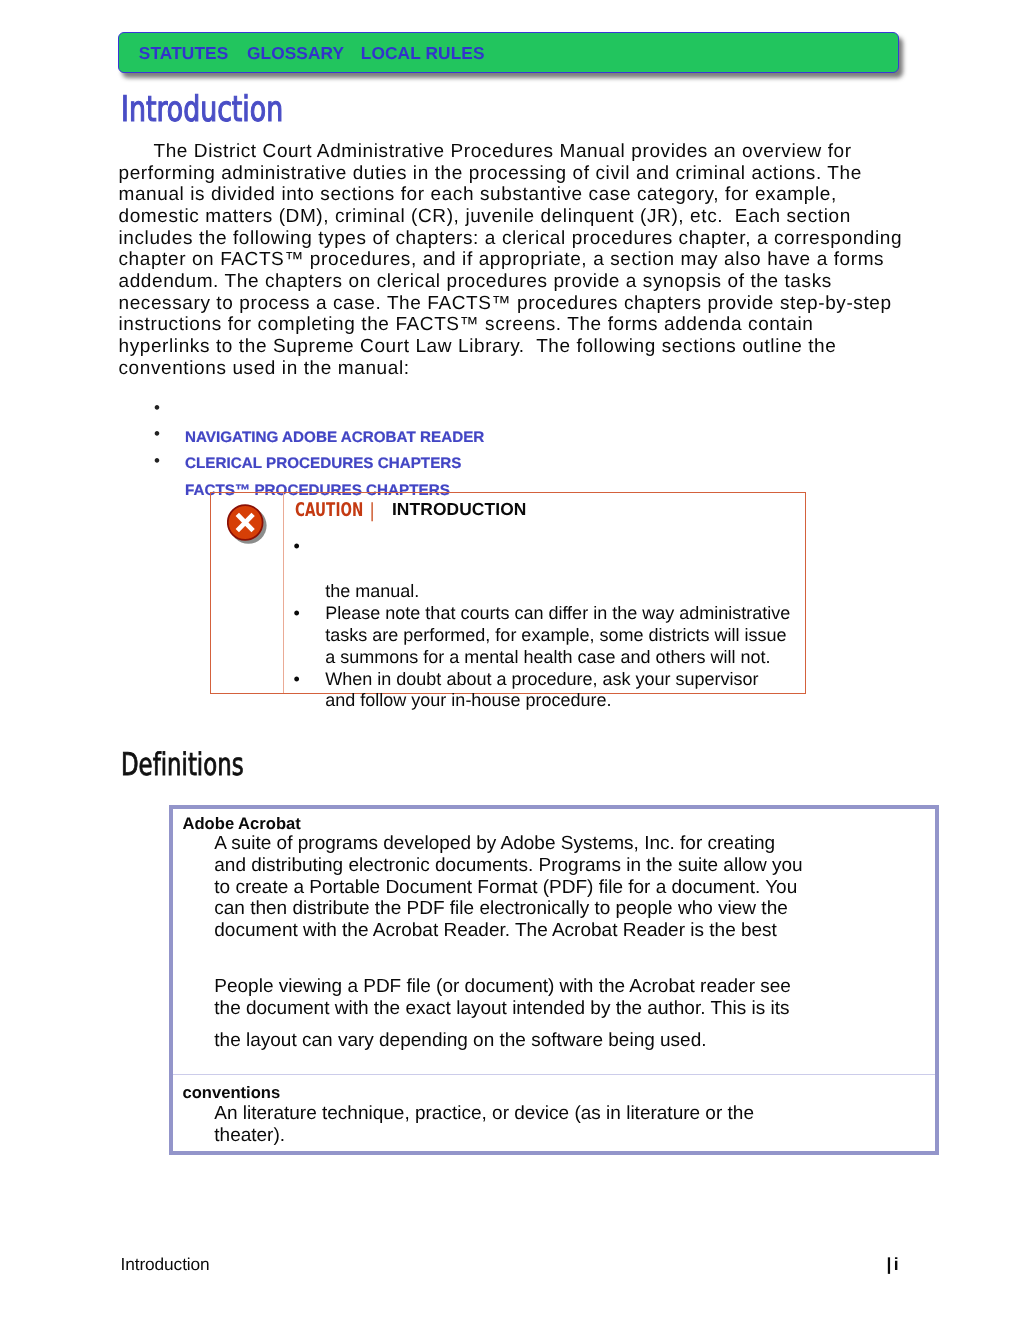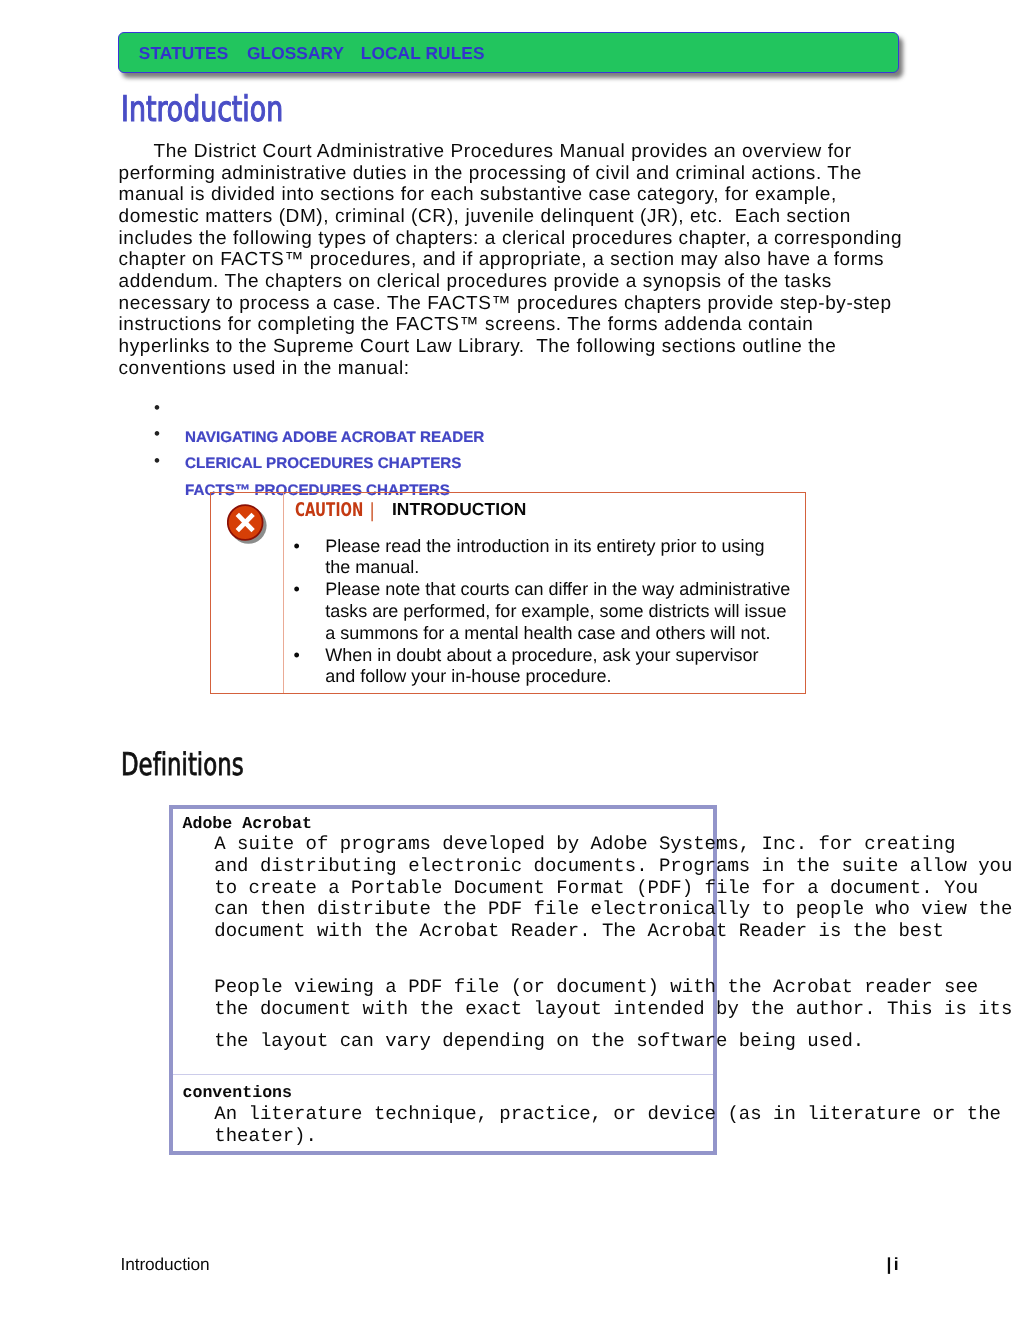--- a/index.html
+++ b/index.html
@@ -49,22 +49,22 @@
                  position:relative;top:1.2px;width:68px;}
   .caution .sep{color:#d4704a;font-size:20.5px;position:relative;top:1.5px;left:-4.3px;}
   .caution .subj{font-weight:bold;font-size:17.4px;color:#0a0a0a;letter-spacing:0.1px;}
   .caution .clist{position:absolute;left:0;top:42.7px;width:100%;font-size:18.0px;
                   line-height:21.8px;color:#0a0a0a;}
   .caution .cli{position:relative;white-space:pre;}
   .caution .cli .b{position:absolute;left:82.5px;top:0;}
   .caution .cli .t{position:absolute;left:114.3px;top:0;white-space:pre;}
 
   
-  .deftable{position:absolute;left:168.8px;top:804.8px;width:548px;height:350.2px;
-            box-sizing:border-box;border:4.9px solid #9395ca;background:#fff;font-family:Liberation Mono, monospace;}
+  .deftable{position:absolute;left:168.8px;top:804.8px;width:770px;height:350.2px;
+            box-sizing:border-box;border:4.9px solid #9395ca;background:#fff;}
   .sepline{position:absolute;left:0;right:0;height:1px;background:#ccccea;}
   .dterm{position:absolute;font-weight:bold;font-size:16.6px;color:#0a0a0a;white-space:pre;}
   .dline{position:absolute;font-size:19.0px;color:#0a0a0a;white-space:pre;}
 
   
   .footer-left{position:absolute;left:120.5px;top:1254px;font-size:17.3px;letter-spacing:-0.1px;color:#0a0a0a;}
   .footer-right{position:absolute;right:121.5px;top:1253.5px;font-size:17.5px;font-weight:bold;color:#0a0a0a;white-space:pre;}
 </style>
 </head>
 <body>
@@ -96,22 +96,22 @@
 
   <div class="caution">
     <div class="vline"></div>
     <svg class="cicon" width="46" height="46" viewBox="0 0 46 46" style="position:absolute;left:15.8px;top:10.6px">
       <circle cx="21.4" cy="21.6" r="18.2" fill="#8b8d8c"></circle>
       <circle cx="18.2" cy="18.5" r="17.4" fill="#d63f07" stroke="#8a1006" stroke-width="1.75"></circle>
       <path d="M10.3 10.4 L26.1 26.6 M26.1 10.4 L10.3 26.6" stroke="#ffffff" stroke-width="4.7" stroke-linecap="butt"></path>
     </svg>
     <div class="ctitle"><span class="ctxt">CAUTION</span><span class="sep">&nbsp;&nbsp;|&nbsp;&nbsp;</span><span class="subj" style="position:relative;left:1.3px">INTRODUCTION</span></div>
     <div class="clist" id="caution-lines">
-        <div class="cli" style="height: 21.8px;"><span class="b">•</span><span class="t">Please read the introduction in its entirety prior to using</span></div>
-        <div class="cli" style="height: 21.8px;"><span class="t">the manual.</span></div>
+        <div class="cli" style="height: 21.8px;"><span class="b">•</span></div>
+        <div class="cli" style="height: 21.8px; margin-top: 24px;"><span class="t">the manual.</span></div>
         <div class="cli" style="height: 21.8px;"><span class="b">•</span><span class="t">Please note that courts can differ in the way administrative</span></div>
         <div class="cli" style="height: 21.8px;"><span class="t">tasks are performed, for example, some districts will issue</span></div>
         <div class="cli" style="height: 21.8px;"><span class="t">a summons for a mental health case and others will not.</span></div>
         <div class="cli" style="height: 21.8px;"><span class="b">•</span><span class="t">When in doubt about a procedure, ask your supervisor</span></div>
         <div class="cli" style="height: 21.8px;"><span class="t">and follow your in-house procedure.</span></div>
       </div>
   </div>
 
   <div class="doc-h" id="h-definitions">Definitions</div>
 

